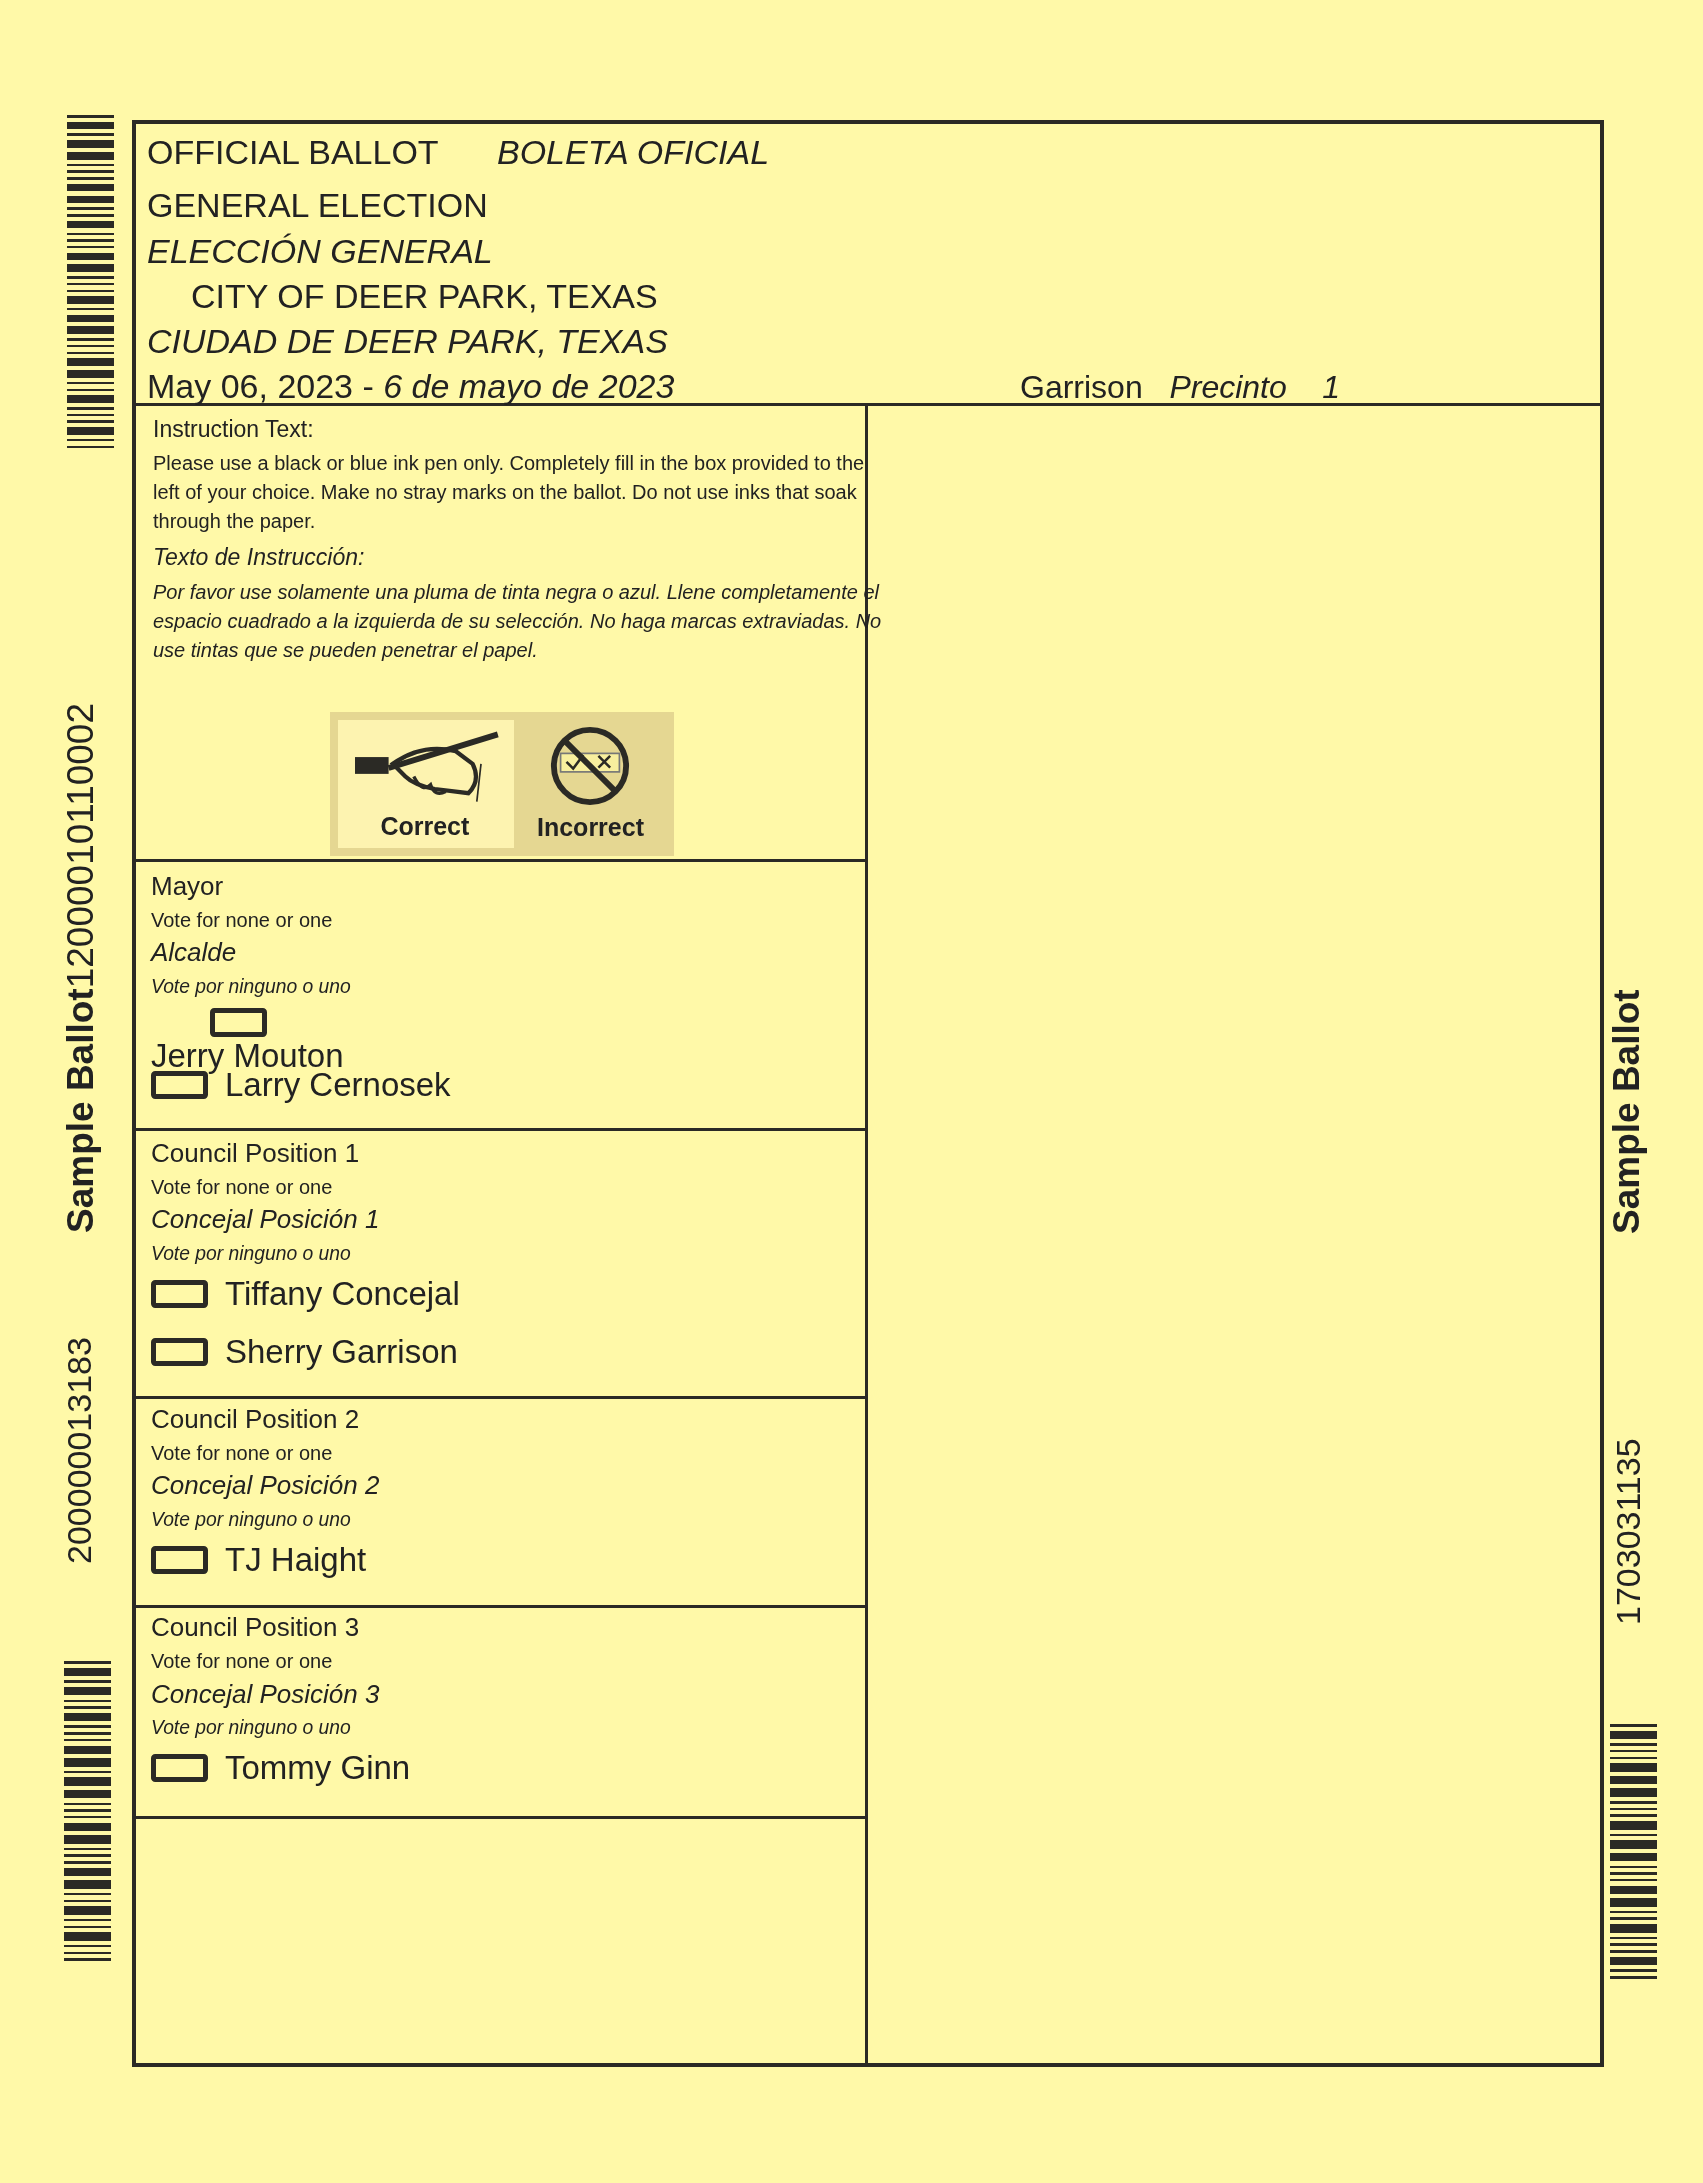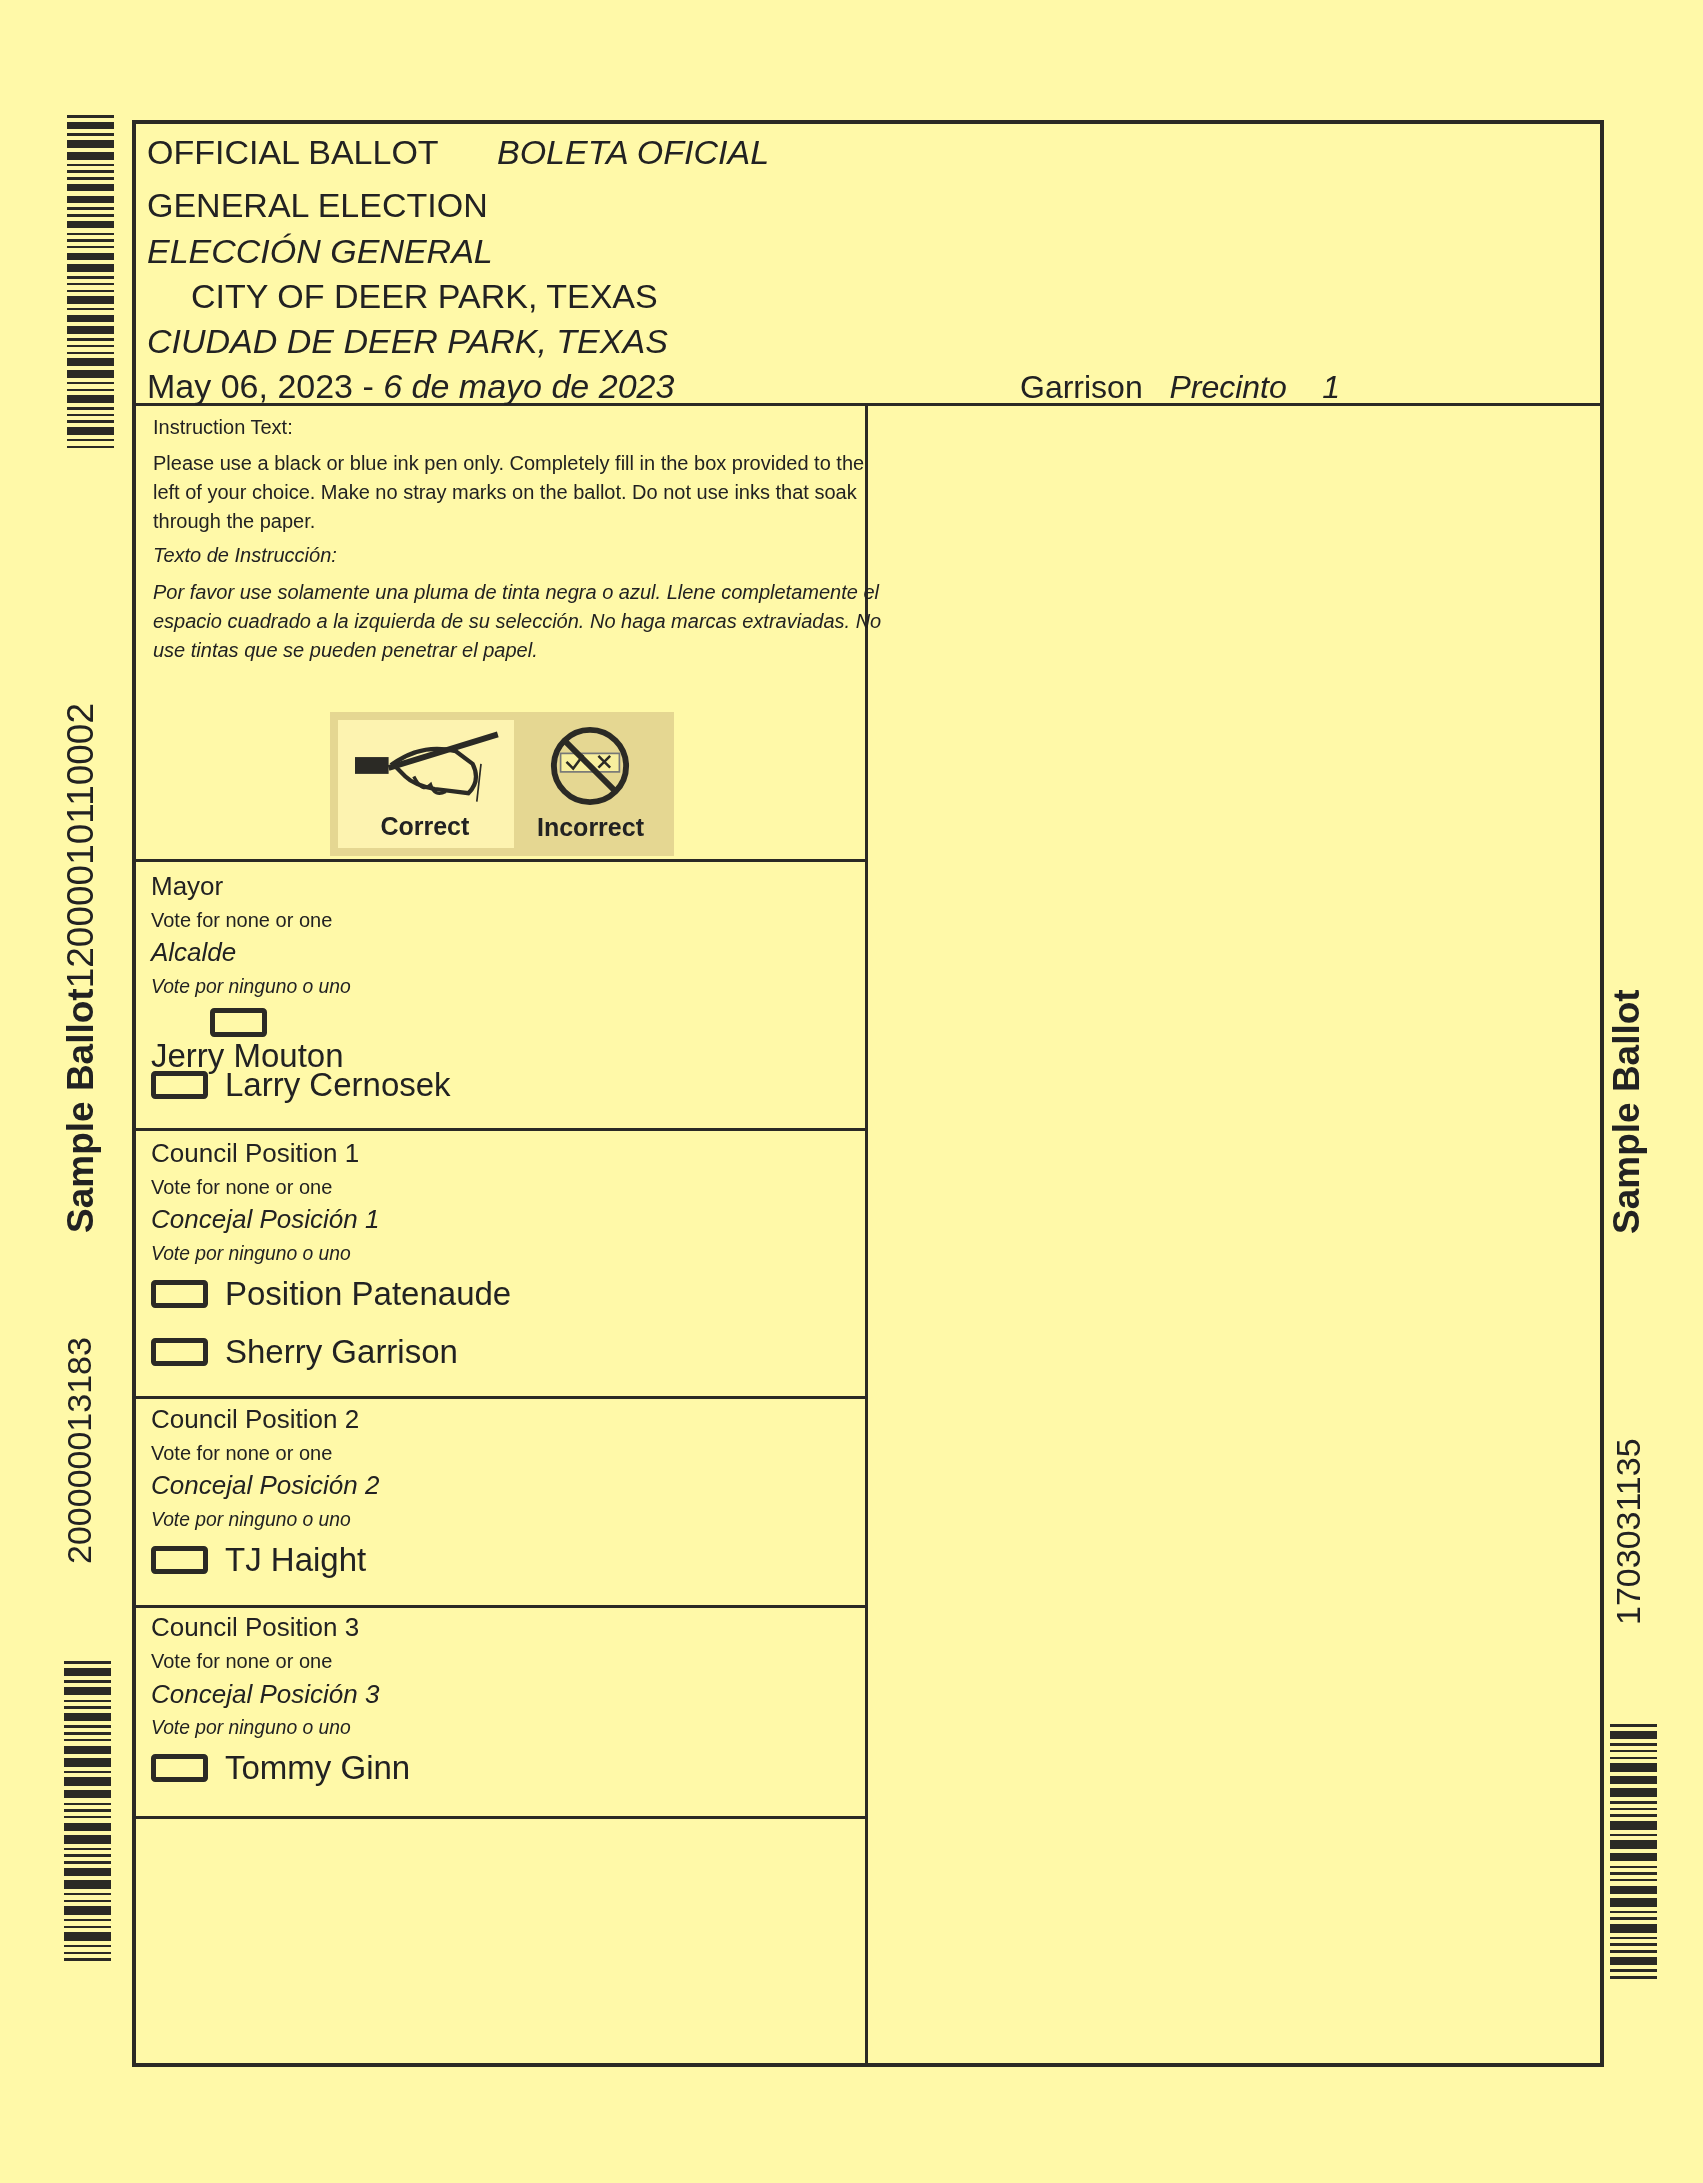--- a/index.html
+++ b/index.html
@@ -10,21 +10,21 @@
   }
   .abs { position:absolute; }
   .frame { position:absolute; left:132px; top:120px; width:1472px; height:1947px;
            border:4.2px solid #2b2a25; box-sizing:border-box; }
   .hdr-line { position:absolute; left:136px; top:403px; width:1464px; height:2.5px; background:#2b2a25; }
   .vdiv { position:absolute; left:865px; top:406px; width:2.5px; height:1658px; background:#2b2a25; }
   .sdiv { position:absolute; left:136px; width:729px; height:2.5px; background:#2b2a25; }
   .t { position:absolute; white-space:nowrap; }
   .hdr { font-size:34px; left:147px; }
   .it { font-style:italic; }
-  .instr-title { font-size:20px; }
+  .instr-title { font-size:23px; }
   .instr-body { font-size:20px; line-height:29px; white-space:normal; width:731px; }
   .contest-title { font-size:26px; }
   .vote-for { font-size:20px; }
   .contest-es { font-size:26px; font-style:italic; }
   .vote-es { font-size:19.3px; font-style:italic; }
   .cand { position:absolute; left:151px; display:flex; align-items:center; }
   .oval { width:57px; height:28.6px; border:5px solid #2b2a25; border-radius:4.2px; box-sizing:border-box; margin-right:17px; }
   .cand-name { font-size:33px; }
   .barcode { position:absolute; width:47px; }
   .barcode div { background:#2b2a25; width:100%; margin-bottom:4.2px; }
@@ -216,21 +216,21 @@
   <div class="oval"></div>
   <span class="cand-name">Larry Cernosek</span>
 </div>
 
 <div class="t contest-title" style="left:151px;top:1138px;">Council Position 1</div>
 <div class="t vote-for" style="left:151px;top:1176px;">Vote for none or one</div>
 <div class="t contest-es" style="left:151px;top:1204px;">Concejal Posición 1</div>
 <div class="t vote-es" style="left:151px;top:1243px;">Vote por ninguno o uno</div>
 <div class="cand" style="top:1275px;">
   <div class="oval"></div>
-  <span class="cand-name">Position Patenaude</span>
+  <span class="cand-name">Tiffany Concejal</span>
 </div>
 <div class="cand" style="top:1333px;">
   <div class="oval"></div>
   <span class="cand-name">Sherry Garrison</span>
 </div>
 
 <div class="t contest-title" style="left:151px;top:1404px;">Council Position 2</div>
 <div class="t vote-for" style="left:151px;top:1442px;">Vote for none or one</div>
 <div class="t contest-es" style="left:151px;top:1470px;">Concejal Posición 2</div>
 <div class="t vote-es" style="left:151px;top:1509px;">Vote por ninguno o uno</div>

